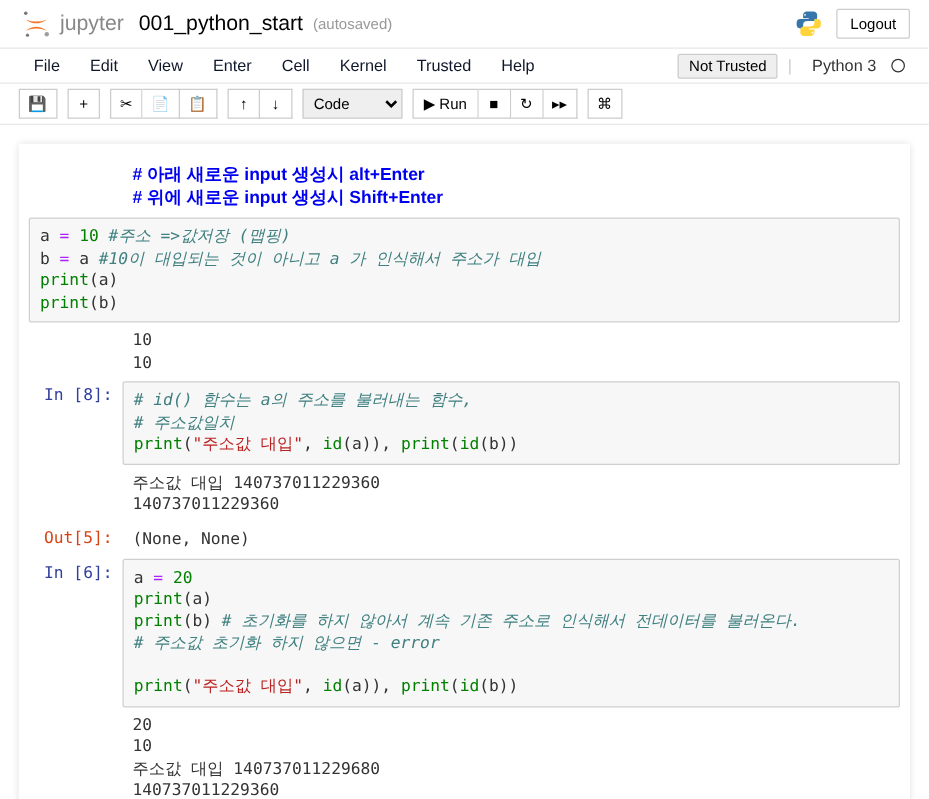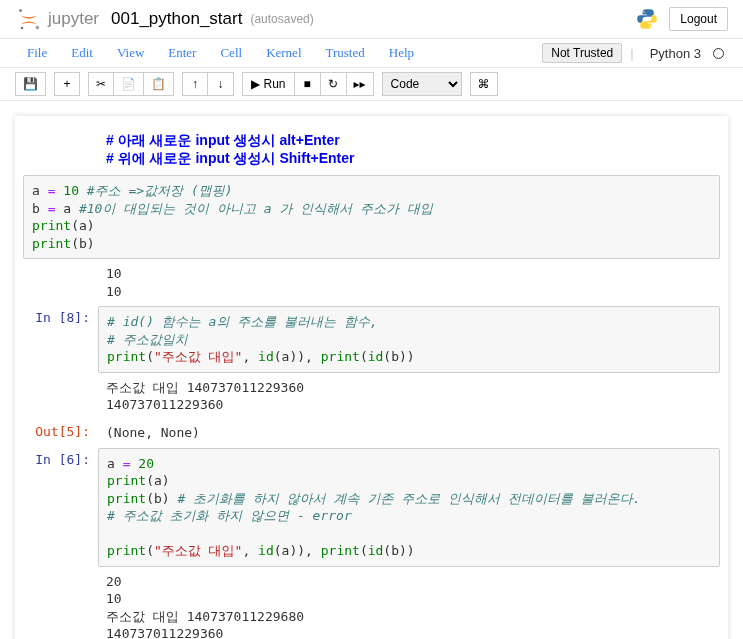--- a/index.html
+++ b/index.html
@@ -6,21 +6,21 @@
     body { font-family: "Helvetica Neue", Helvetica, Arial, sans-serif; font-size: 13px; background: #fff; color: #333; }
     .header { display: flex; align-items: center; padding: 5px 15px; border-bottom: 1px solid #e7e7e7; }
     .logo { width: 28px; height: 28px; margin-right: 5px; }
     .jupyter-text { font-size: 17px; color: #888; margin-right: 12px; }
     .nb-title { font-size: 17px; color: #000; margin-right: 8px; }
     .autosave { font-size: 12px; color: #999; }
     .header-right { margin-left: auto; display: flex; align-items: center; gap: 10px; }
     .python-logo { width: 24px; height: 24px; }
     .logout-btn { border: 1px solid #ccc; background: #fff; padding: 4px 10px; font-size: 12px; border-radius: 2px; cursor: pointer; }
     .menubar { display: flex; padding: 0 15px; border-bottom: 1px solid #e7e7e7; position: relative; }
-    .menu-item { padding: 6px 12px; font-size: 13px; color: #3b82f6; cursor: pointer; font-family: Liberation Serif, serif; }
+    .menu-item { padding: 6px 12px; font-size: 13px; color: #0f172a; cursor: pointer; }
     .menu-right { margin-left: auto; display: flex; align-items: center; gap: 8px; padding-right: 4px; }
     .not-trusted { border: 1px solid #ccc; padding: 2px 8px; font-size: 12px; border-radius: 2px; cursor: pointer; text-align: center; }
     .kernel-name { font-size: 13px; color: #333; margin-left: 8px; }
     .kernel-indicator { width: 11px; height: 11px; border: 1px solid #333; border-radius: 50%; display: inline-block; margin-left: 4px; }
     .divider { color: #ccc; }
     .toolbar { display: flex; align-items: center; padding: 4px 15px; border-bottom: 1px solid #e7e7e7; gap: 0; }
     .tb-group { display: flex; margin-right: 8px; }
     .tb-btn { border: 1px solid #ccc; background: #fff; padding: 3px 7px; font-size: 12px; cursor: pointer; min-width: 26px; height: 24px; display: flex; align-items: center; justify-content: center; }
     .tb-group .tb-btn:not(:first-child) { border-left: none; }
     .celltype { border: 1px solid #ccc; height: 24px; font-size: 12px; padding: 0 4px; width: 80px; }
@@ -93,29 +93,29 @@
   <div class="tb-group">
     <button class="tb-btn">✂</button>
     <button class="tb-btn">📄</button>
     <button class="tb-btn">📋</button>
   </div>
   <div class="tb-group">
     <button class="tb-btn">↑</button>
     <button class="tb-btn">↓</button>
   </div>
   <div class="tb-group">
+    <select class="celltype">
+      <option>Code</option>
+    </select>
+  </div>
+  <div class="tb-group">
     <button class="tb-btn" style="width:auto;padding:3px 8px">▶ Run</button>
     <button class="tb-btn">■</button>
     <button class="tb-btn">↻</button>
     <button class="tb-btn">▸▸</button>
-  </div>
-  <div class="tb-group">
-    <select class="celltype">
-      <option>Code</option>
-    </select>
   </div>
   <div class="tb-group">
       <button class="tb-btn">⌘</button>
     </div>
 </div>
 
 <div class="nb-container">
 <div class="notebook">
 
   <div class="cell">

